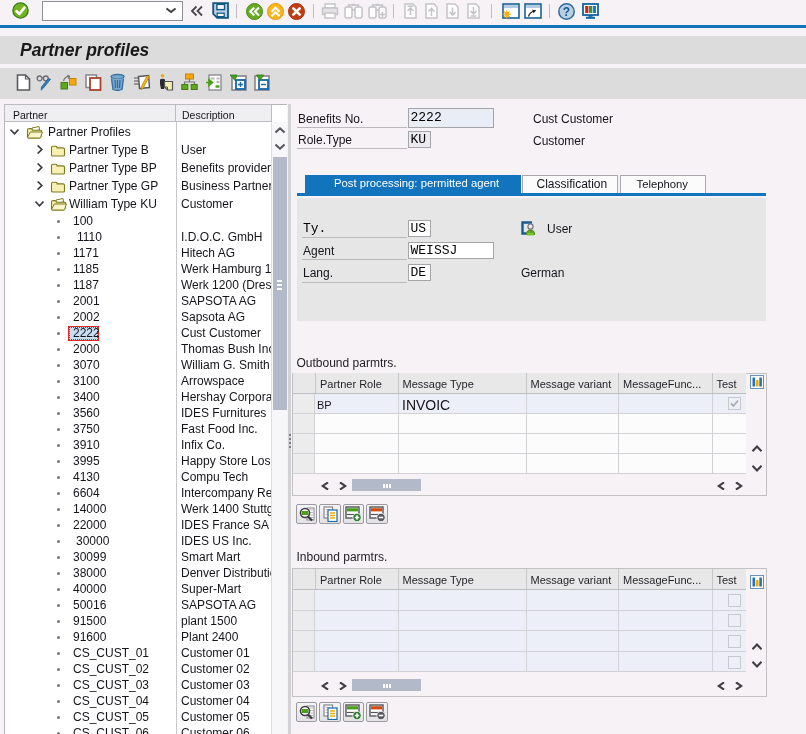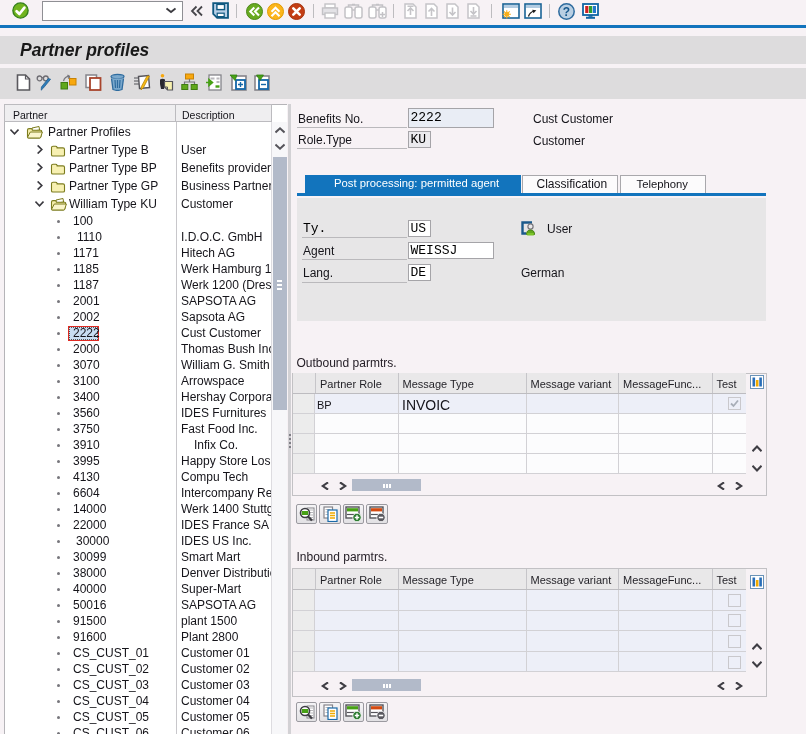--- a/index.html
+++ b/index.html
@@ -262,21 +262,21 @@
 <div class="tx" style="left:73px;top:390px;line-height:14px">3400</div>
 <div class="tx" style="left:181px;top:390px;line-height:14px;width:90px;overflow:hidden">Hershay Corporation</div>
 <div class="a" style="left:57px;top:412px;width:3px;height:3px;background:#77767c;border-radius:50%"></div>
 <div class="tx" style="left:73px;top:406px;line-height:14px">3560</div>
 <div class="tx" style="left:181px;top:406px;line-height:14px;width:90px;overflow:hidden">IDES Furnitures</div>
 <div class="a" style="left:57px;top:428px;width:3px;height:3px;background:#77767c;border-radius:50%"></div>
 <div class="tx" style="left:73px;top:422px;line-height:14px">3750</div>
 <div class="tx" style="left:181px;top:422px;line-height:14px;width:90px;overflow:hidden">Fast Food Inc.</div>
 <div class="a" style="left:57px;top:444px;width:3px;height:3px;background:#77767c;border-radius:50%"></div>
 <div class="tx" style="left:73px;top:438px;line-height:14px">3910</div>
-<div class="tx" style="left:194px;top:438px;line-height:14px;width:90px;overflow:hidden">Infix Co.</div>
+<div class="tx" style="left:181px;top:438px;line-height:14px;width:90px;overflow:hidden">Infix Co.</div>
 <div class="a" style="left:57px;top:460px;width:3px;height:3px;background:#77767c;border-radius:50%"></div>
 <div class="tx" style="left:73px;top:454px;line-height:14px">3995</div>
 <div class="tx" style="left:181px;top:454px;line-height:14px;width:90px;overflow:hidden">Happy Store Los A</div>
 <div class="a" style="left:57px;top:476px;width:3px;height:3px;background:#77767c;border-radius:50%"></div>
 <div class="tx" style="left:73px;top:470px;line-height:14px">4130</div>
 <div class="tx" style="left:181px;top:470px;line-height:14px;width:90px;overflow:hidden">Compu Tech</div>
 <div class="a" style="left:57px;top:492px;width:3px;height:3px;background:#77767c;border-radius:50%"></div>
 <div class="tx" style="left:73px;top:486px;line-height:14px">6604</div>
 <div class="tx" style="left:181px;top:486px;line-height:14px;width:90px;overflow:hidden">Intercompany Re</div>
 <div class="a" style="left:57px;top:508px;width:3px;height:3px;background:#77767c;border-radius:50%"></div>
@@ -298,21 +298,21 @@
 <div class="tx" style="left:73px;top:582px;line-height:14px">40000</div>
 <div class="tx" style="left:181px;top:582px;line-height:14px;width:90px;overflow:hidden">Super-Mart</div>
 <div class="a" style="left:57px;top:604px;width:3px;height:3px;background:#77767c;border-radius:50%"></div>
 <div class="tx" style="left:73px;top:598px;line-height:14px">50016</div>
 <div class="tx" style="left:181px;top:598px;line-height:14px;width:90px;overflow:hidden">SAPSOTA AG</div>
 <div class="a" style="left:57px;top:620px;width:3px;height:3px;background:#77767c;border-radius:50%"></div>
 <div class="tx" style="left:73px;top:614px;line-height:14px">91500</div>
 <div class="tx" style="left:181px;top:614px;line-height:14px;width:90px;overflow:hidden">plant 1500</div>
 <div class="a" style="left:57px;top:636px;width:3px;height:3px;background:#77767c;border-radius:50%"></div>
 <div class="tx" style="left:73px;top:630px;line-height:14px">91600</div>
-<div class="tx" style="left:181px;top:630px;line-height:14px;width:90px;overflow:hidden">Plant 2800</div>
+<div class="tx" style="left:181px;top:630px;line-height:14px;width:90px;overflow:hidden">Plant 2400</div>
 <div class="a" style="left:57px;top:652px;width:3px;height:3px;background:#77767c;border-radius:50%"></div>
 <div class="tx" style="left:73px;top:646px;line-height:14px">CS_CUST_01</div>
 <div class="tx" style="left:181px;top:646px;line-height:14px;width:90px;overflow:hidden">Customer 01</div>
 <div class="a" style="left:57px;top:668px;width:3px;height:3px;background:#77767c;border-radius:50%"></div>
 <div class="tx" style="left:73px;top:662px;line-height:14px">CS_CUST_02</div>
 <div class="tx" style="left:181px;top:662px;line-height:14px;width:90px;overflow:hidden">Customer 02</div>
 <div class="a" style="left:57px;top:684px;width:3px;height:3px;background:#77767c;border-radius:50%"></div>
 <div class="tx" style="left:73px;top:678px;line-height:14px">CS_CUST_03</div>
 <div class="tx" style="left:181px;top:678px;line-height:14px;width:90px;overflow:hidden">Customer 03</div>
 <div class="a" style="left:57px;top:700px;width:3px;height:3px;background:#77767c;border-radius:50%"></div>

